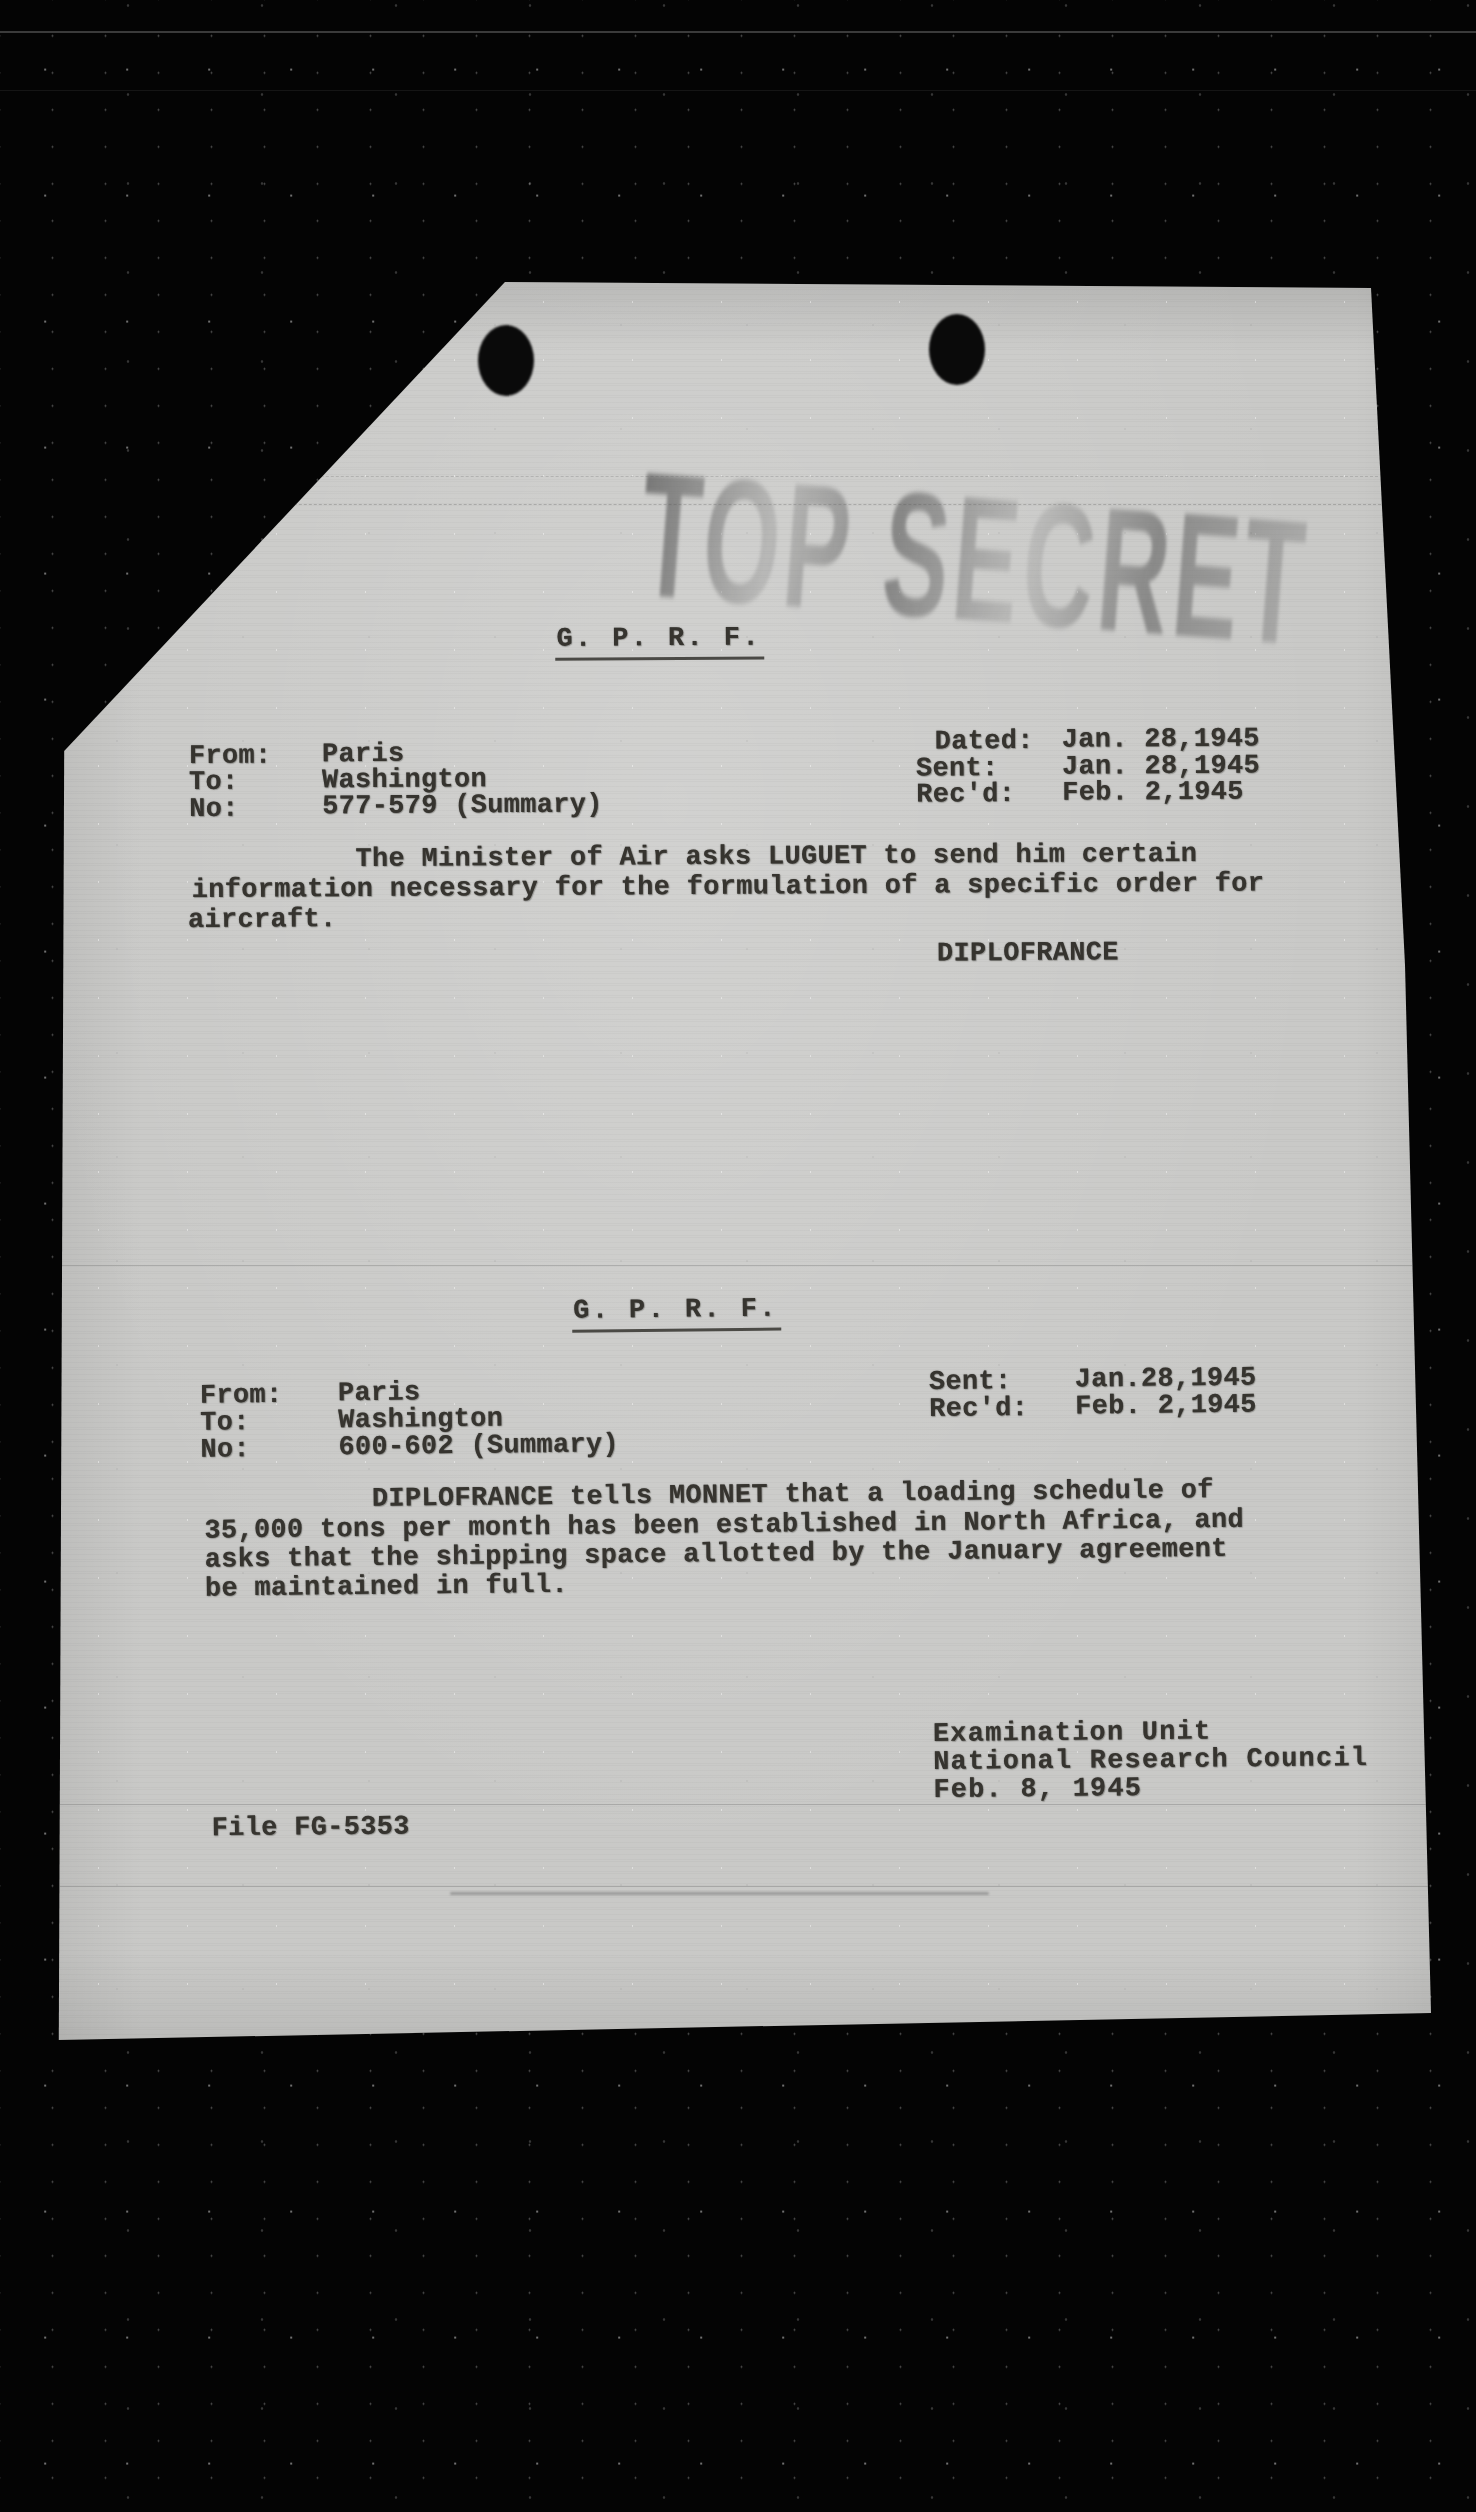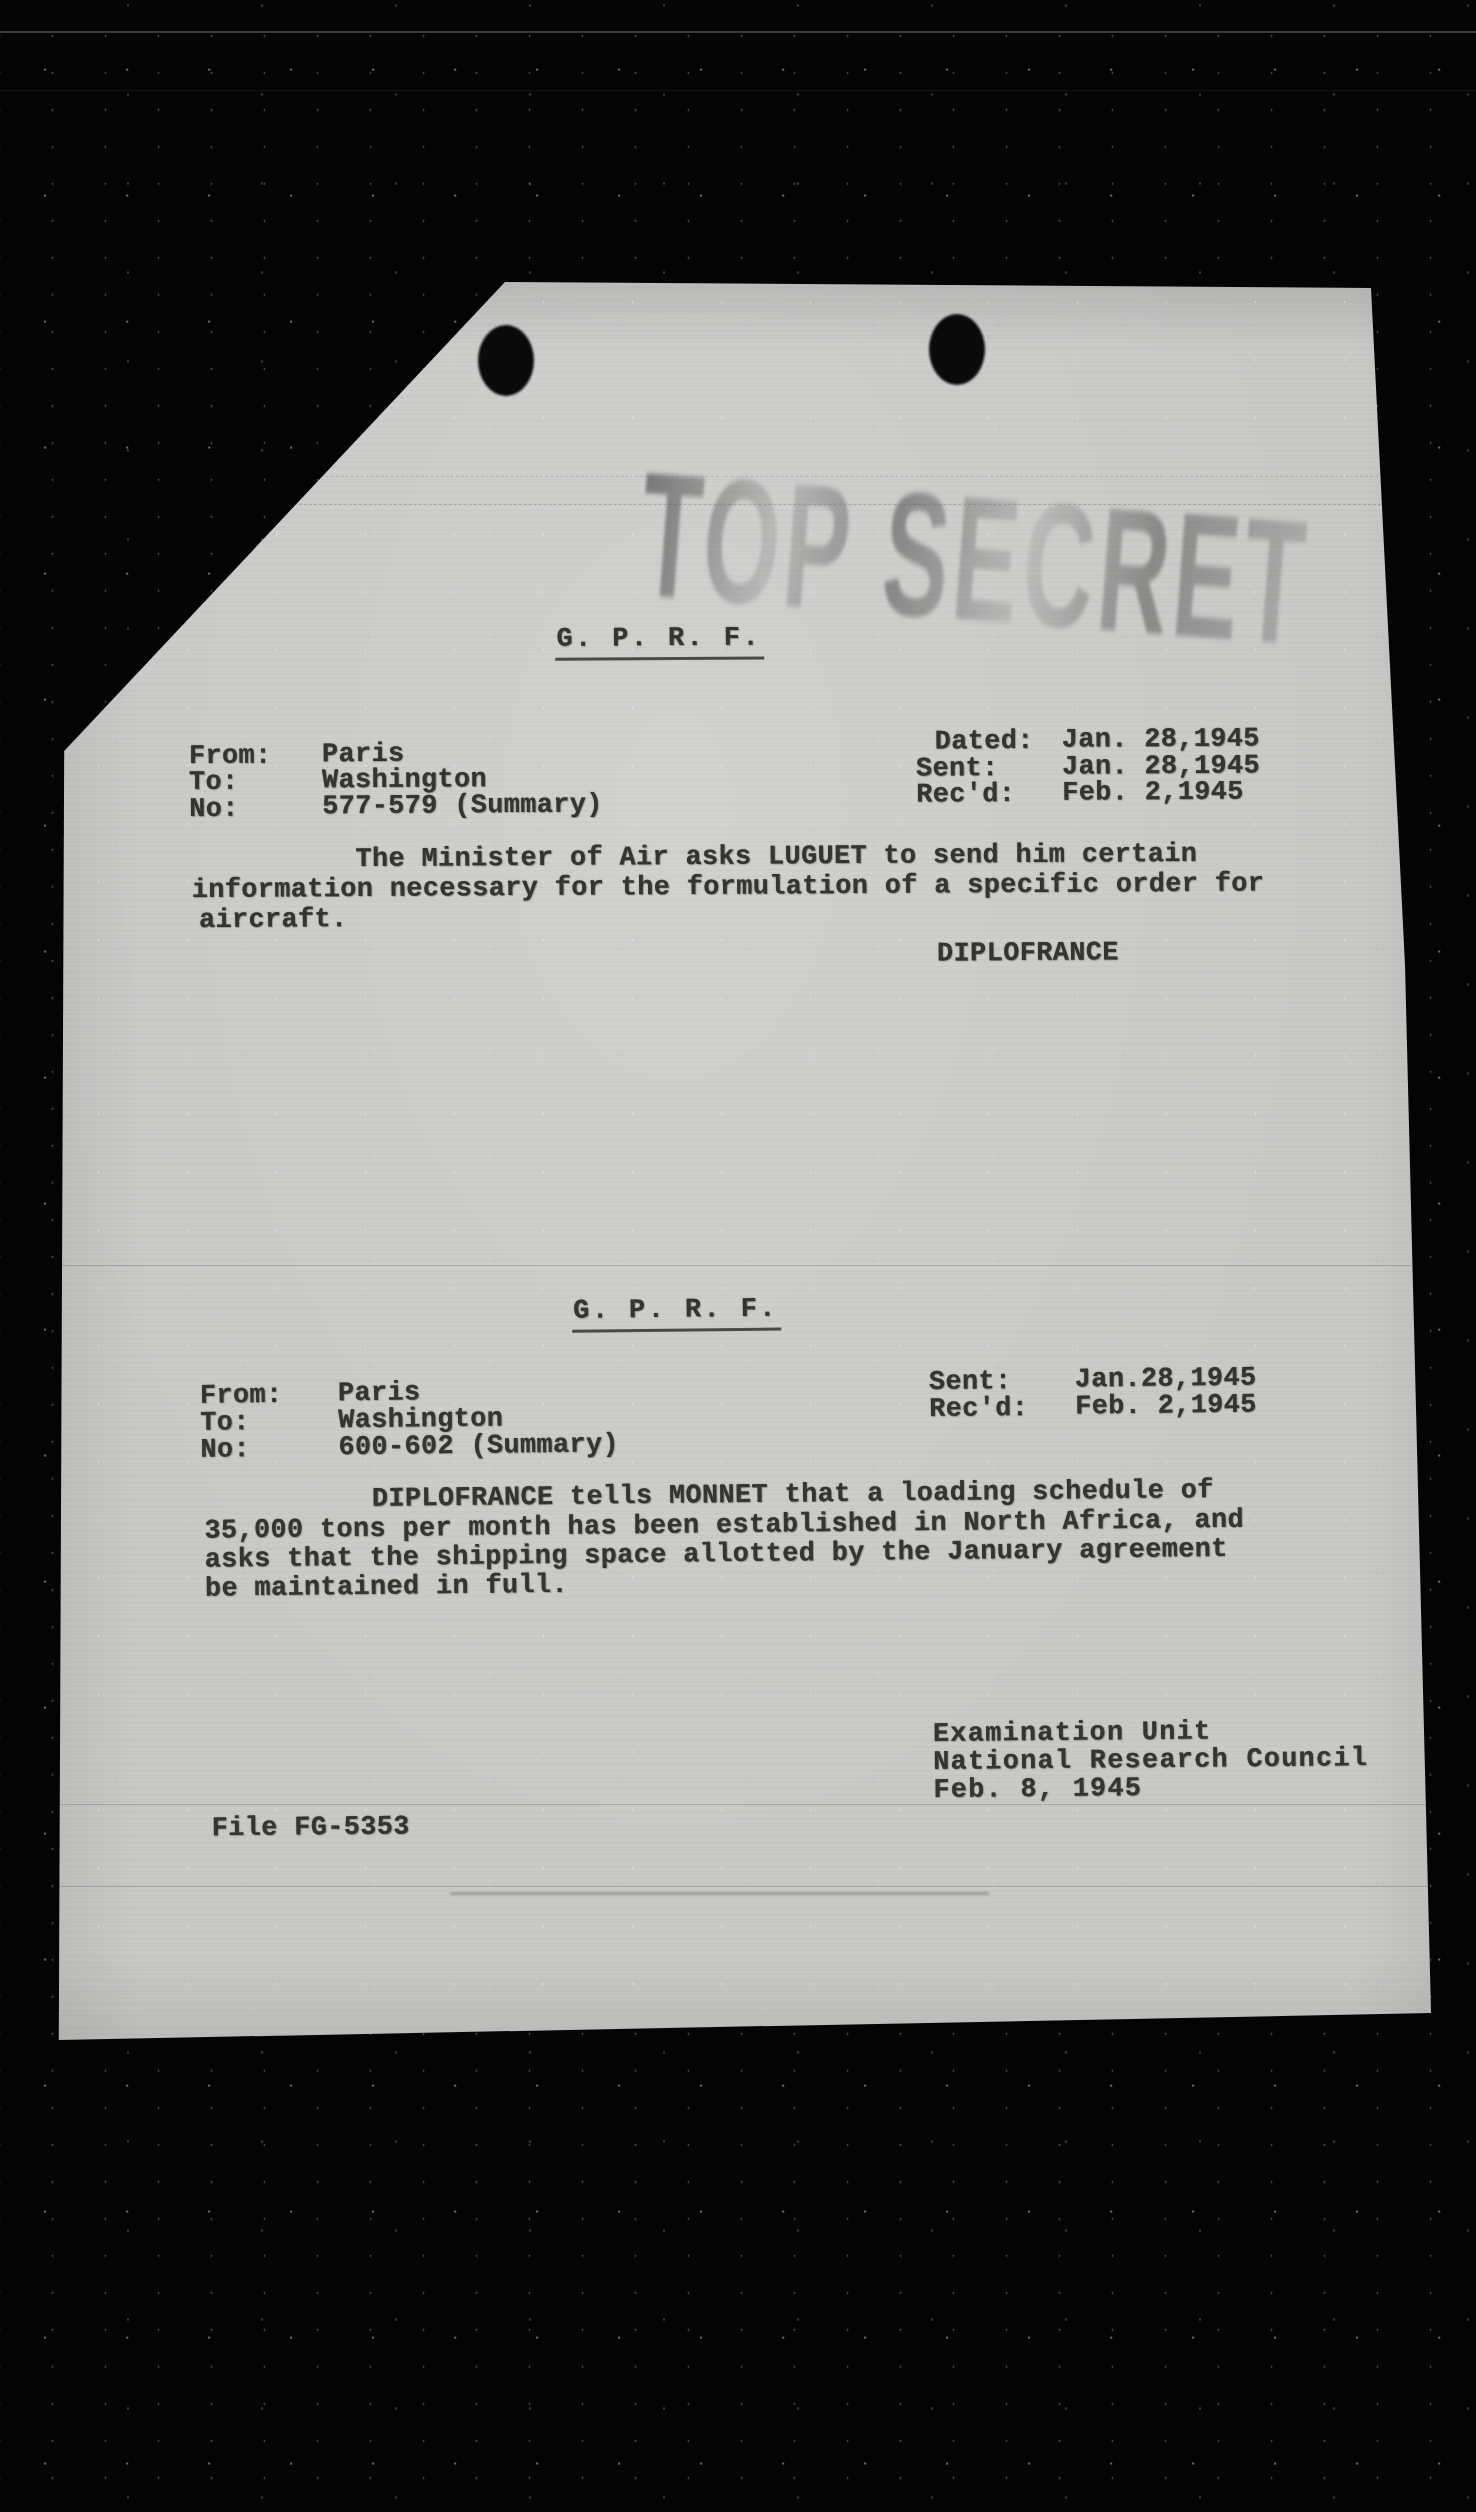--- a/index.html
+++ b/index.html
@@ -78,21 +78,21 @@
 
     <div class="tw" style="left:916px;top:732px;margin-left:19px;">Dated:</div>
     <div class="tw" style="left:1062px;top:731px;">Jan. 28,1945</div>
     <div class="tw" style="left:916px;top:759px;">Sent:</div>
     <div class="tw" style="left:1062px;top:758px;">Jan. 28,1945</div>
     <div class="tw" style="left:916px;top:785px;">Rec'd:</div>
     <div class="tw" style="left:1062px;top:784px;">Feb. 2,1945</div>
 
     <div class="tw" style="left:355px;top:846px;">The Minister of Air asks LUGUET to send him certain</div>
     <div class="tw" style="left:191px;top:876px;">information necessary for the formulation of a specific order for</div>
-    <div class="tw" style="left:198px;top:906px;">aircraft.</div>
+    <div class="tw" style="left:187px;top:906px;">aircraft.</div>
     <div class="tw" style="left:936px;top:944px;">DIPLOFRANCE</div>
   </div>
 
   <div class="block" style="transform:rotate(-0.6deg);transform-origin:360px 1498px;">
     <div class="tw heading" style="left:574px;top:1300px;">G. P. R. F.</div>
 
     <div class="tw" style="left:201px;top:1381px;">From:</div>
     <div class="tw" style="left:339px;top:1380px;">Paris</div>
     <div class="tw" style="left:201px;top:1408px;">To:</div>
     <div class="tw" style="left:339px;top:1407px;">Washington</div>

